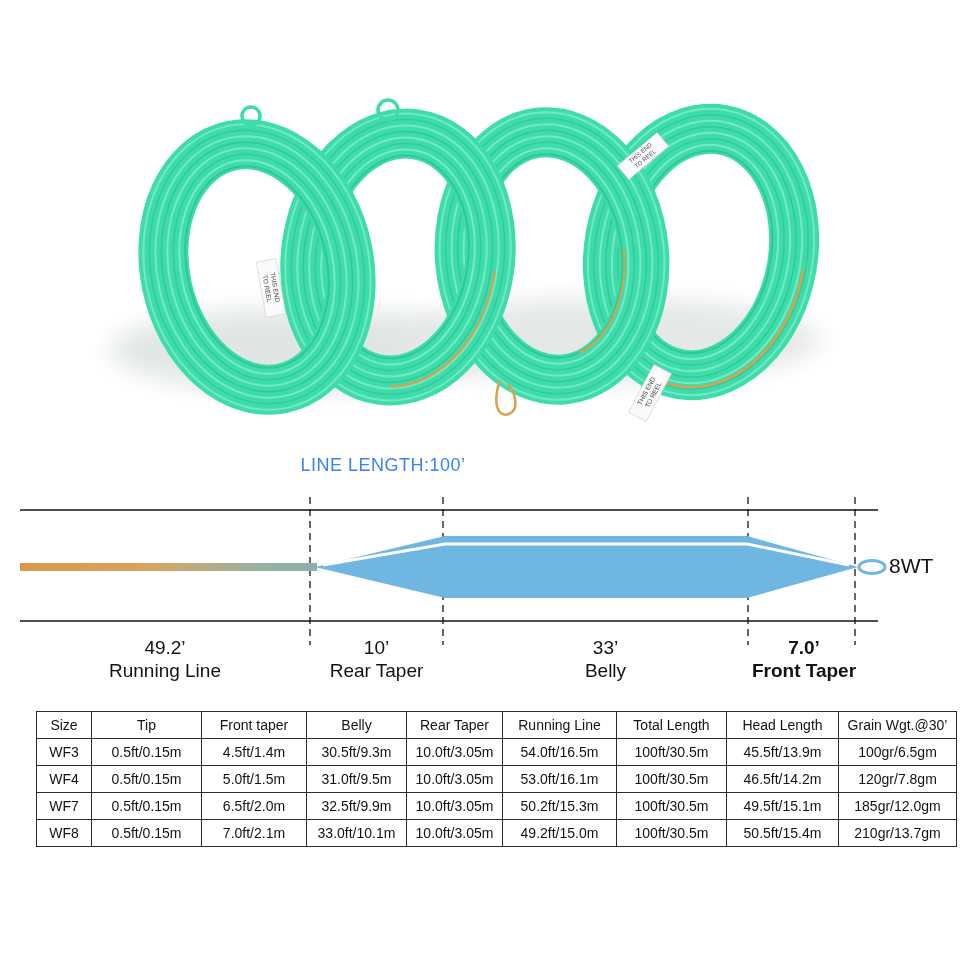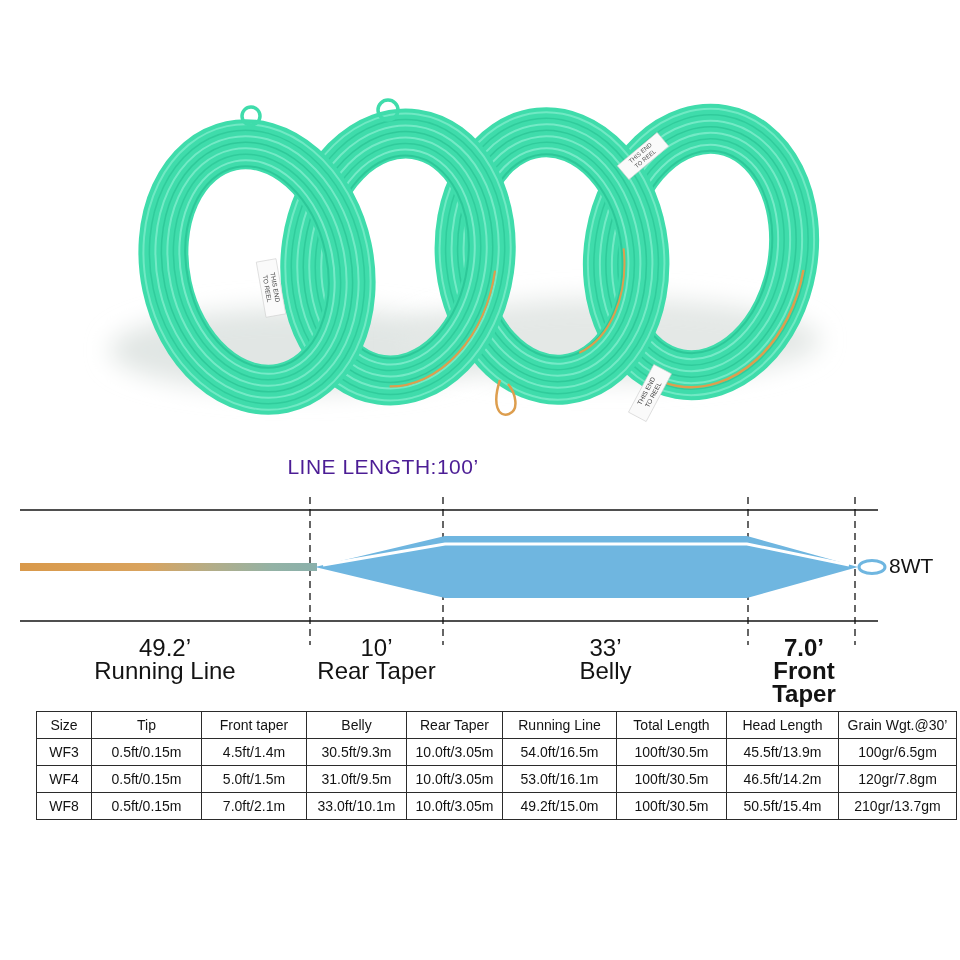--- a/index.html
+++ b/index.html
@@ -14,35 +14,35 @@
   }
   .abs { position: absolute; }
 
   
   #photo { left: 0; top: 0; width: 960px; height: 445px; }
 
   
   #diagram-title {
     left: 0; top: 455px; width: 766px;
     text-align: center;
-    font-size: 21px;
+    font-size: 18px;
     letter-spacing: 0.5px;
-    color: #4c1d95;
+    color: #3b82f6;
   }
   #taper-svg { left: 0; top: 495px; }
   #weight-label {
     left: 889px; top: 554px;
     font-size: 21px;
     color: #131313;
   }
   .section-label {
     position: absolute;
     top: 636px;
     text-align: center;
-    font-size: 24px;
+    font-size: 19px;
     line-height: 23px;
     color: #131313;
   }
 
   
   #spec-table-wrap { left: 36px; top: 711px; width: 920px; }
   table {
     border-collapse: collapse;
     width: 920px;
     table-layout: fixed;
@@ -216,20 +216,31 @@
             <td>0.5ft/0.15m</td>
             <td>5.0ft/1.5m</td>
             <td>31.0ft/9.5m</td>
             <td>10.0ft/3.05m</td>
             <td>53.0ft/16.1m</td>
             <td>100ft/30.5m</td>
             <td>46.5ft/14.2m</td>
             <td>120gr/7.8gm</td>
           </tr>
           <tr>
+            <td>WF7</td>
+            <td>0.5ft/0.15m</td>
+            <td>6.5ft/2.0m</td>
+            <td>32.5ft/9.9m</td>
+            <td>10.0ft/3.05m</td>
+            <td>50.2ft/15.3m</td>
+            <td>100ft/30.5m</td>
+            <td>49.5ft/15.1m</td>
+            <td>185gr/12.0gm</td>
+          </tr>
+          <tr>
             <td>WF8</td>
             <td>0.5ft/0.15m</td>
             <td>7.0ft/2.1m</td>
             <td>33.0ft/10.1m</td>
             <td>10.0ft/3.05m</td>
             <td>49.2ft/15.0m</td>
             <td>100ft/30.5m</td>
             <td>50.5ft/15.4m</td>
             <td>210gr/13.7gm</td>
           </tr>

